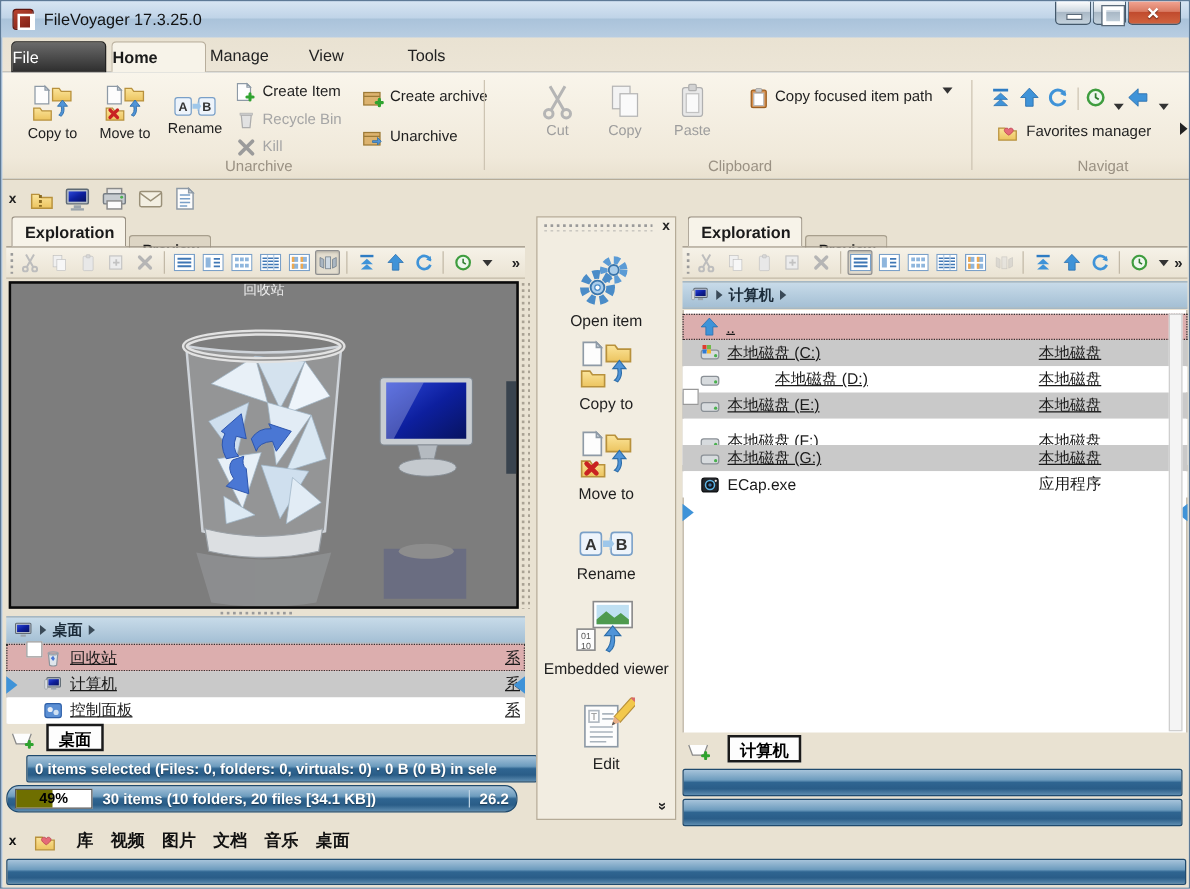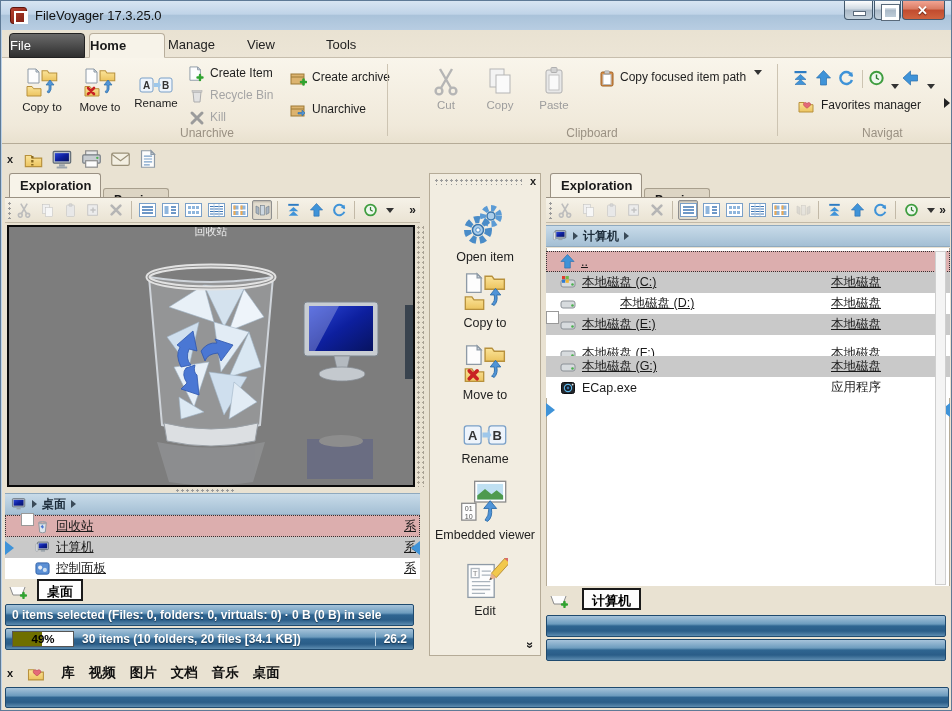--- a/index.html
+++ b/index.html
@@ -601,24 +601,24 @@
     <div class="abs" style="left:0; top:406px; width:415px; height:24px;">
       <svg class="abs" style="left:4px; top:4px;" width="18" height="16" viewBox="0 0 18 16">
         <path d="M1,4 l3,8 h9 l3,-8" fill="#fdfdfd" stroke="#8a8a8a"></path>
         <g stroke="#2fa32f" stroke-width="2.4" stroke-linecap="round">
             <path d="M12,12.5 h5 M14.5,10 v5"></path>
           </g>
       </svg>
       <div class="bottomtab" style="left:32px; top:0px;"><span>桌面</span></div>
     </div>
 
-    <div class="statusbar" style="left:0px; top:431px; width:409px;">
+    <div class="statusbar" style="left:16px; top:431px; width:409px;">
       <span>0 items selected (Files: 0, folders: 0, virtuals: 0) · 0 B (0 B) in sele</span>
     </div>
-    <div class="statusbar" style="left:0px; top:455px; width:409px;">
+    <div class="statusbar" style="left:0px; top:455px; width:409px;border-radius:10px;">
       <div id="progress-box">
         <div id="progress-fill" style="width:49%;"></div>
         <div id="progress-text">49%</div>
       </div>
       <span>30 items (10 folders, 20 files [34.1 KB])</span>
       <span style="margin-left:auto; border-left:1px solid #bcd2e2; padding-left:8px;">26.2</span>
     </div>
   </div>
 
   <div id="midbar" class="abs">

